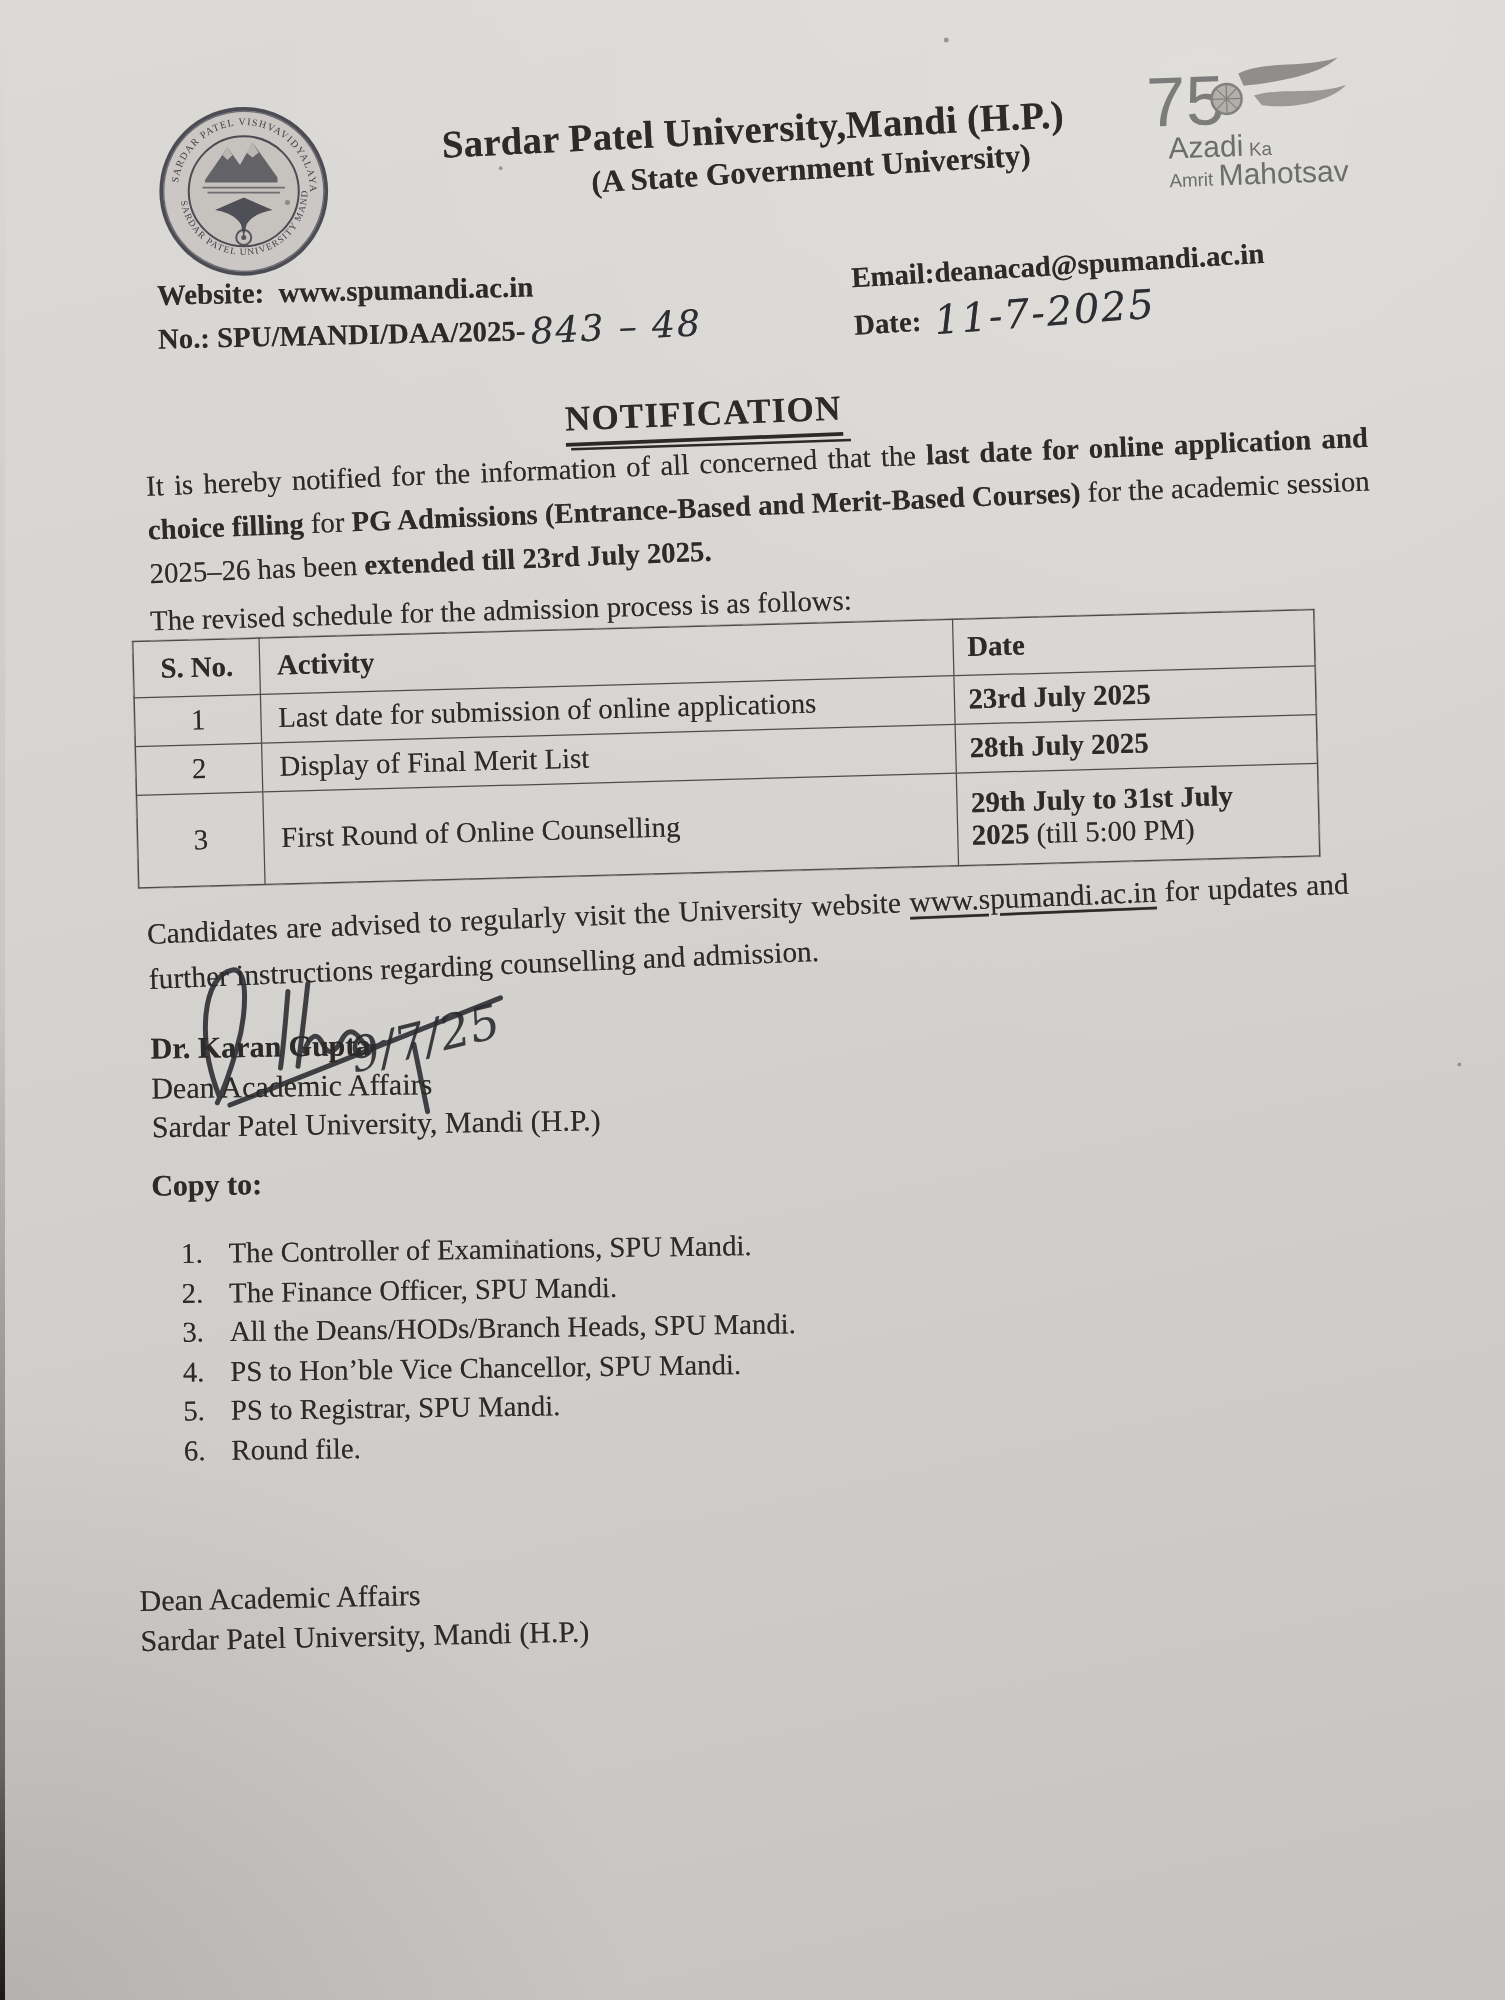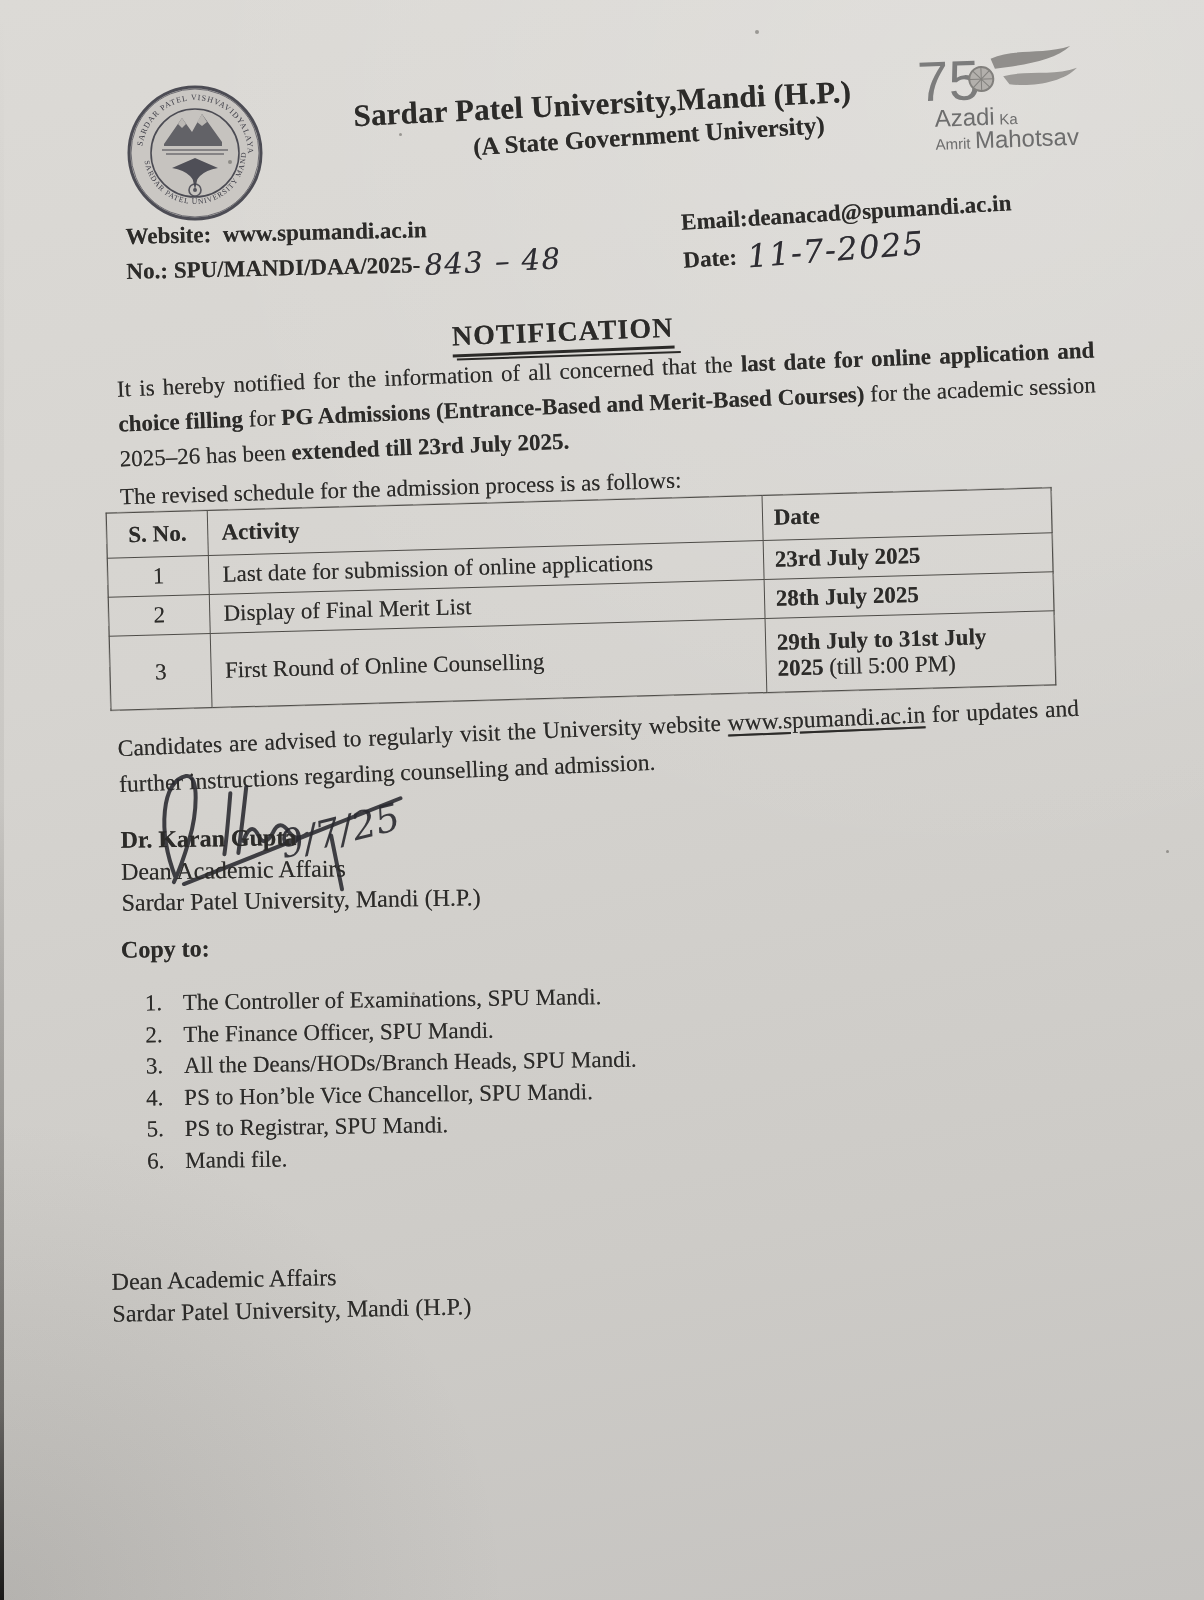--- a/index.html
+++ b/index.html
@@ -224,21 +224,21 @@
     <div class="copy-item">
         <span class="copy-num">4.</span>
         <span>PS to Hon’ble Vice Chancellor, SPU Mandi.</span>
       </div>
     <div class="copy-item">
         <span class="copy-num">5.</span>
         <span>PS to Registrar, SPU Mandi.</span>
       </div>
     <div class="copy-item">
         <span class="copy-num">6.</span>
-        <span>Mandi file.</span>
+        <span>Round file.</span>
       </div>
   </div>
 
   <div class="abs footer ink">
     <div>Dean Academic Affairs</div>
     <div>Sardar Patel University, Mandi (H.P.)</div>
   </div>
 
   <div class="abs edge-left"></div>
   <div class="abs speck" style="left:755px;top:30px;"></div>

